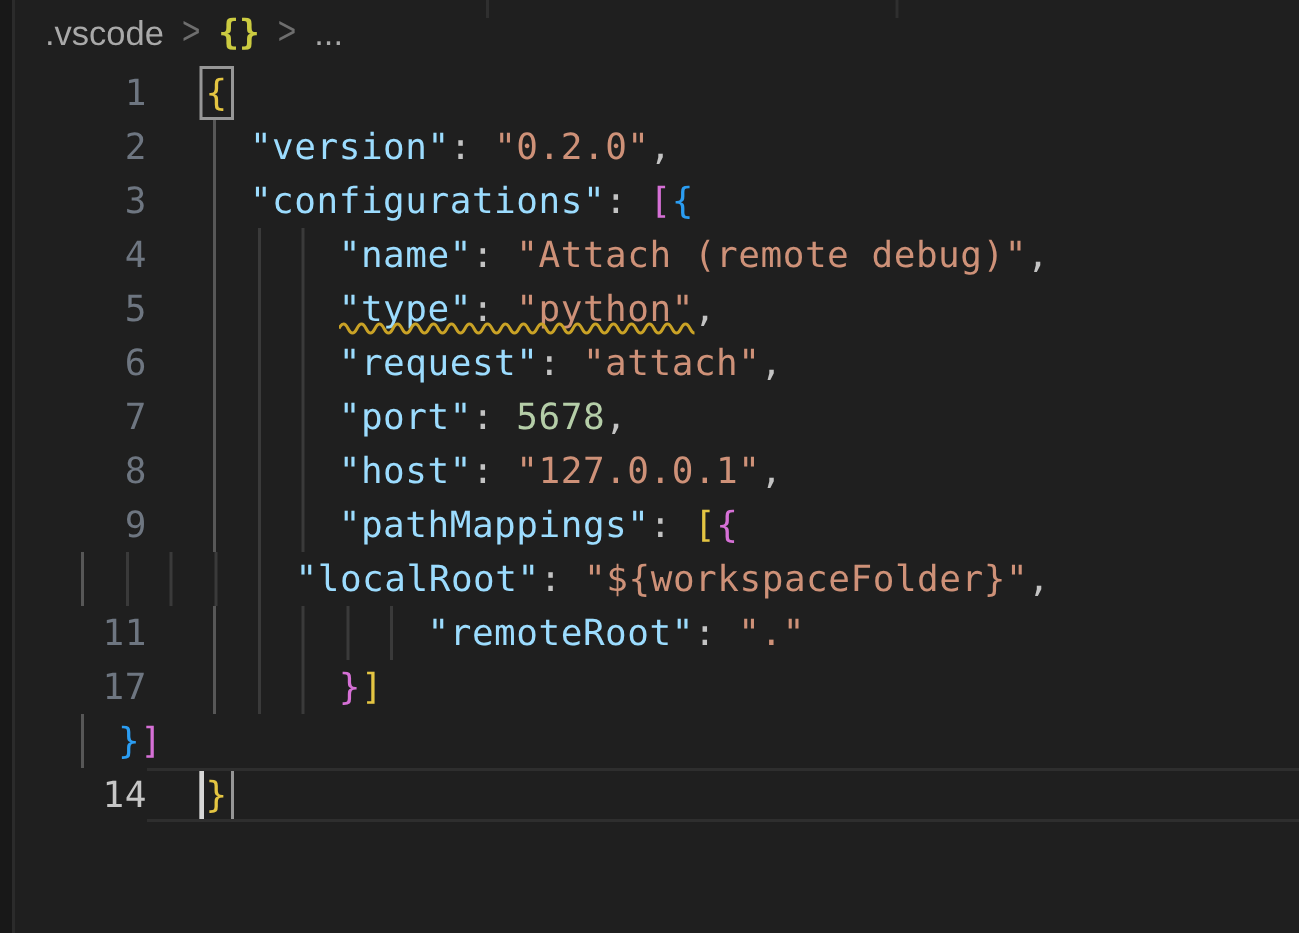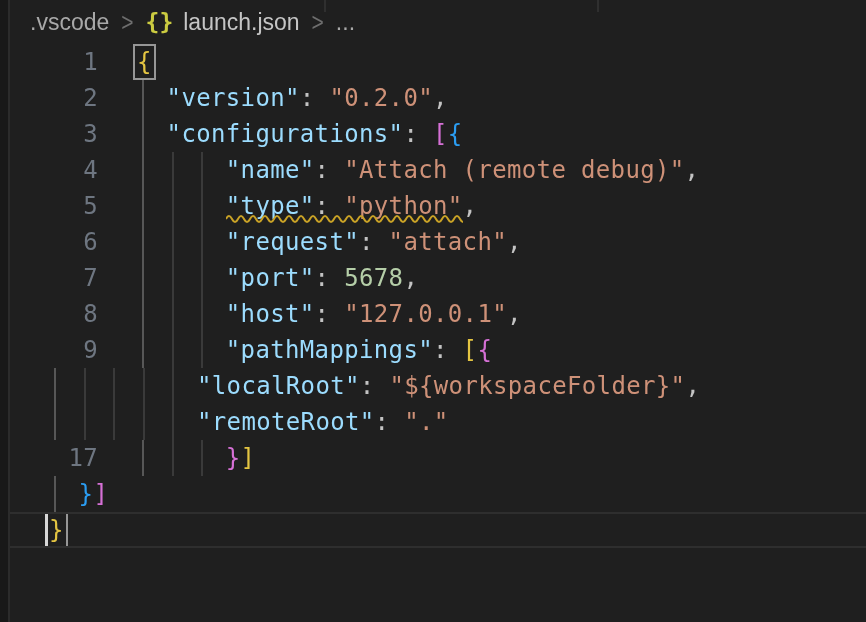--- a/index.html
+++ b/index.html
@@ -56,21 +56,20 @@
   <div class="hborder"></div>
   <div class="main">
     <div class="left-edge"></div>
     <div class="vborder"></div>
     <div class="editor-col">
       <div class="breadcrumb">
         <span class="crumb">.vscode</span>
         <span class="bc-sep">&gt;</span>
         <span class="crumb">
           <span class="bc-icon">{}</span>
-          <span class="bc-file">launch.json</span>
         </span>
         <span class="bc-sep">&gt;</span>
         <span class="crumb">...</span>
       </div>
       <div class="code" id="code">
           <div class="line">
             <div class="gutter">1</div>
             <div class="content"><span><span class="bbox"><span class="tok-bracket1">{</span></span></span></div>
           </div>
           <div class="line">
@@ -104,28 +103,30 @@
             <div class="content"><div class="guide active" style="left: 44px;"></div><div class="guide" style="left: 73.6px;"></div><div class="guide" style="left: 103.2px;"></div><span>      <span class="tok-key">"host"</span><span class="tok-punct">: </span><span class="tok-string">"127.0.0.1"</span><span class="tok-punct">,</span></span></div>
           </div>
           <div class="line">
             <div class="gutter">9</div>
             <div class="content"><div class="guide active" style="left: 44px;"></div><div class="guide" style="left: 73.6px;"></div><div class="guide" style="left: 103.2px;"></div><span>      <span class="tok-key">"pathMappings"</span><span class="tok-punct">: </span><span class="tok-bracket1">[</span><span class="tok-bracket2">{</span></span></div>
           </div>
           <div class="line">
             <div class="content"><div class="guide active" style="left: 44px;"></div><div class="guide" style="left: 73.6px;"></div><div class="guide" style="left: 103.2px;"></div><div class="guide" style="left: 132.8px;"></div><div class="guide" style="left: 162.4px;"></div><span>          <span class="tok-key">"localRoot"</span><span class="tok-punct">: </span><span class="tok-string">"${workspaceFolder}"</span><span class="tok-punct">,</span></span></div>
           </div>
           <div class="line">
+            <div class="gutter">11</div>
             <div class="content"><div class="guide active" style="left: 44px;"></div><div class="guide" style="left: 73.6px;"></div><div class="guide" style="left: 103.2px;"></div><div class="guide" style="left: 132.8px;"></div><div class="guide" style="left: 162.4px;"></div><span>          <span class="tok-key">"remoteRoot"</span><span class="tok-punct">: </span><span class="tok-string">"."</span></span></div>
           </div>
           <div class="line">
             <div class="gutter">17</div>
             <div class="content"><div class="guide active" style="left: 44px;"></div><div class="guide" style="left: 73.6px;"></div><div class="guide" style="left: 103.2px;"></div><span>      <span class="tok-bracket2">}</span><span class="tok-bracket1">]</span></span></div>
           </div>
           <div class="line">
             <div class="content"><div class="guide active" style="left: 44px;"></div><span>  <span class="tok-bracket3">}</span><span class="tok-bracket2">]</span></span></div>
           </div>
           <div class="line">
+            <div class="gutter active">14</div>
             <div class="content current"><span><span class="bbox"><span class="tok-bracket1">}</span></span></span><div class="cursor" style="left: 35px;"></div></div>
           </div>
         </div>
     </div>
   </div>
 </div>
 
 </body></html>

